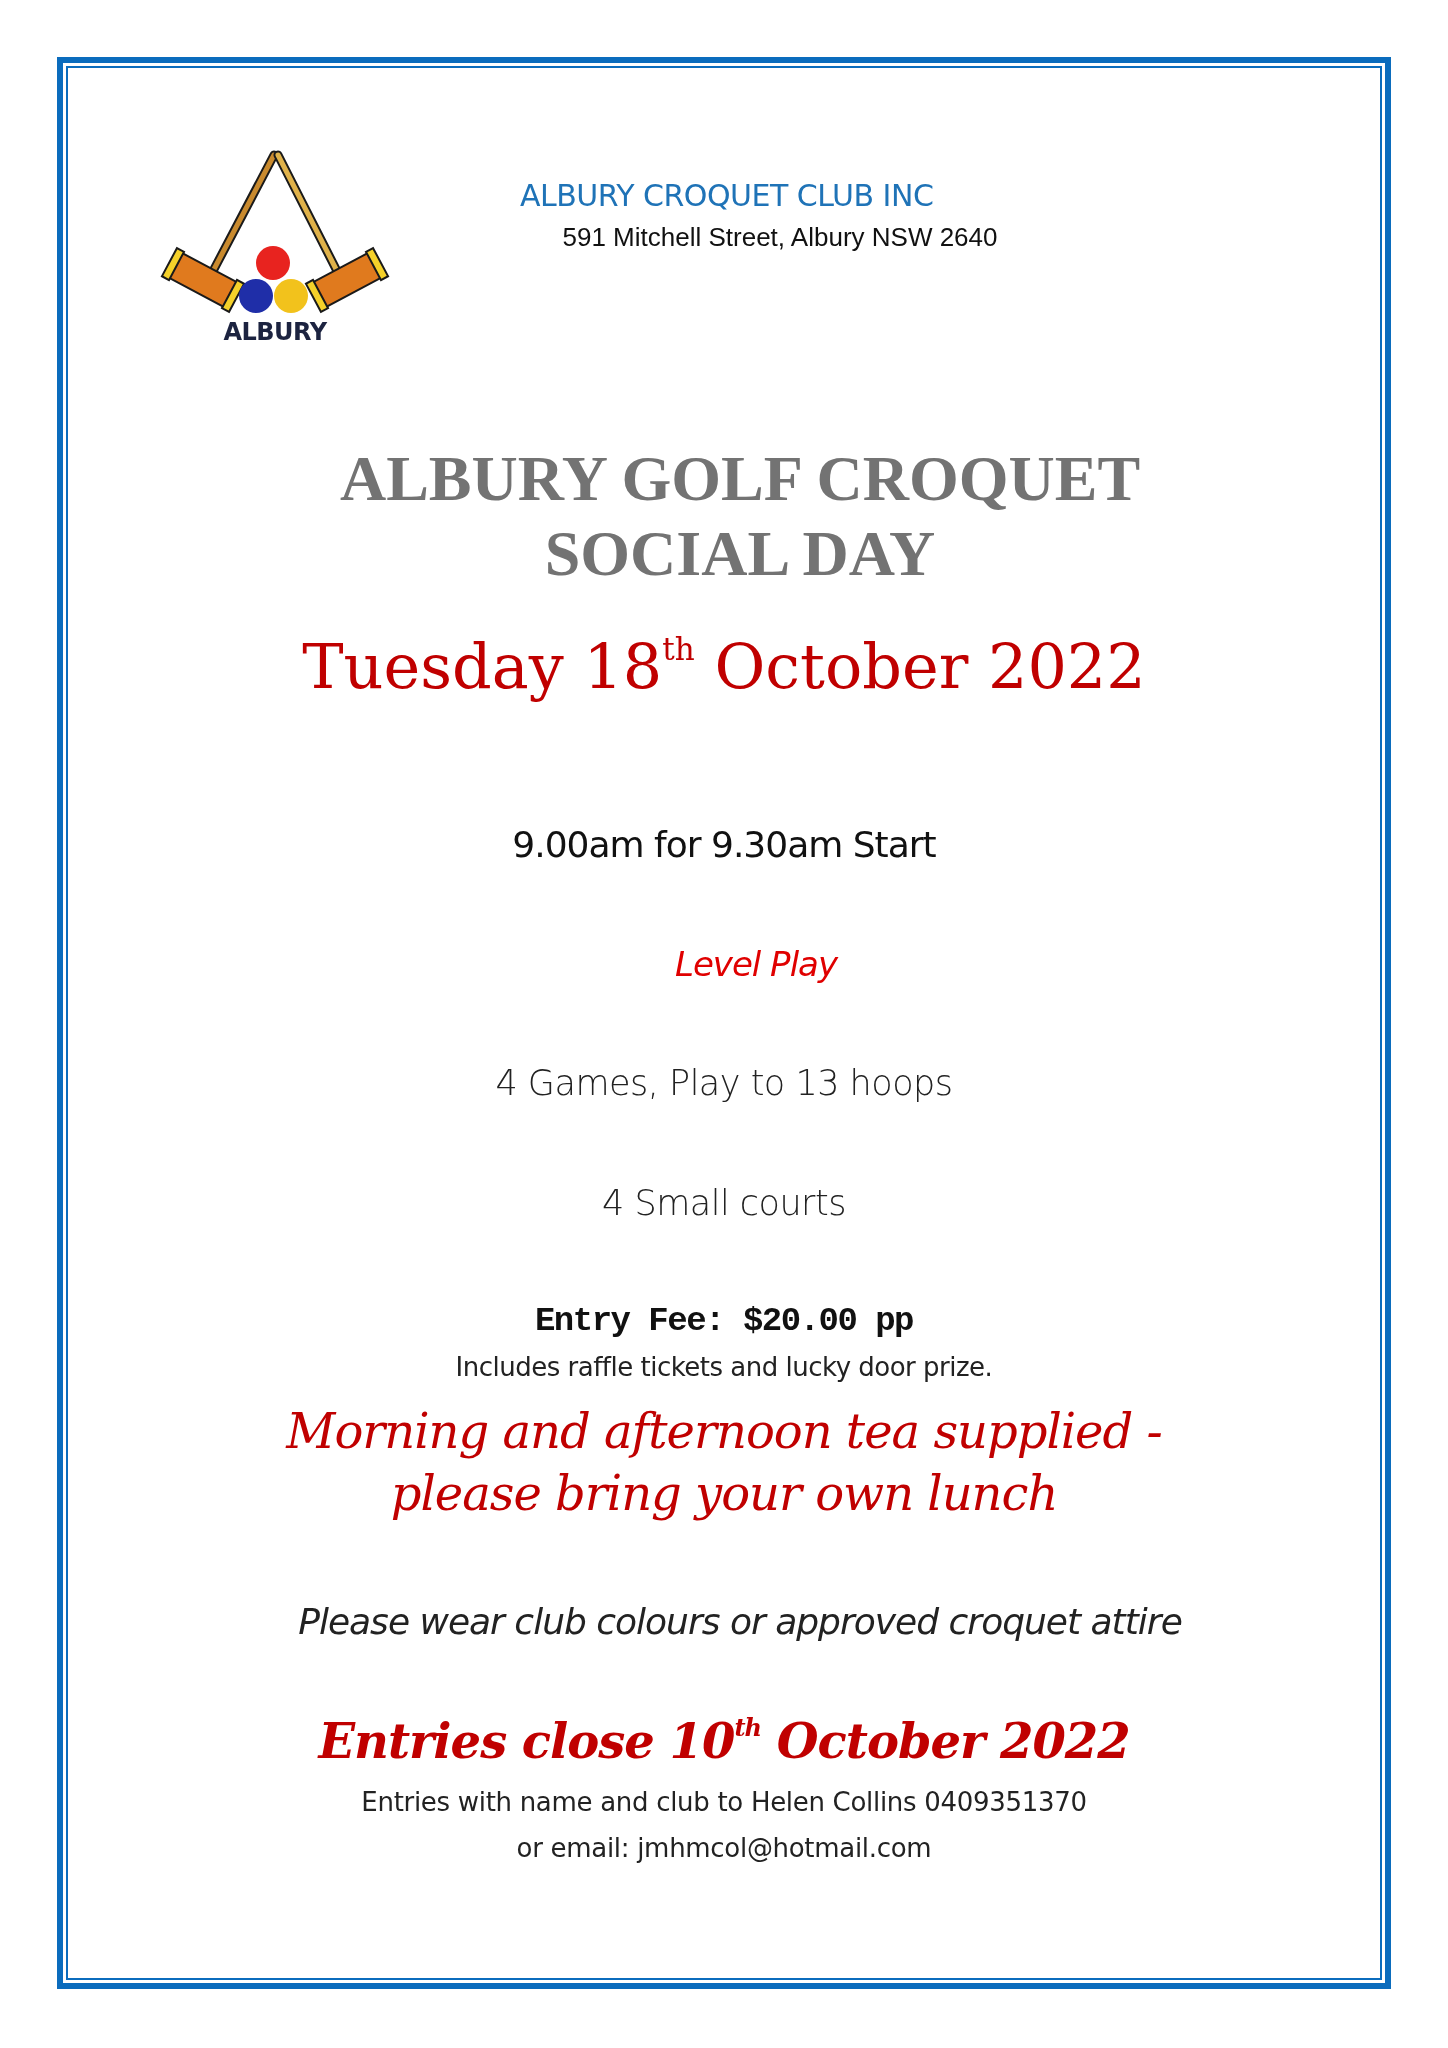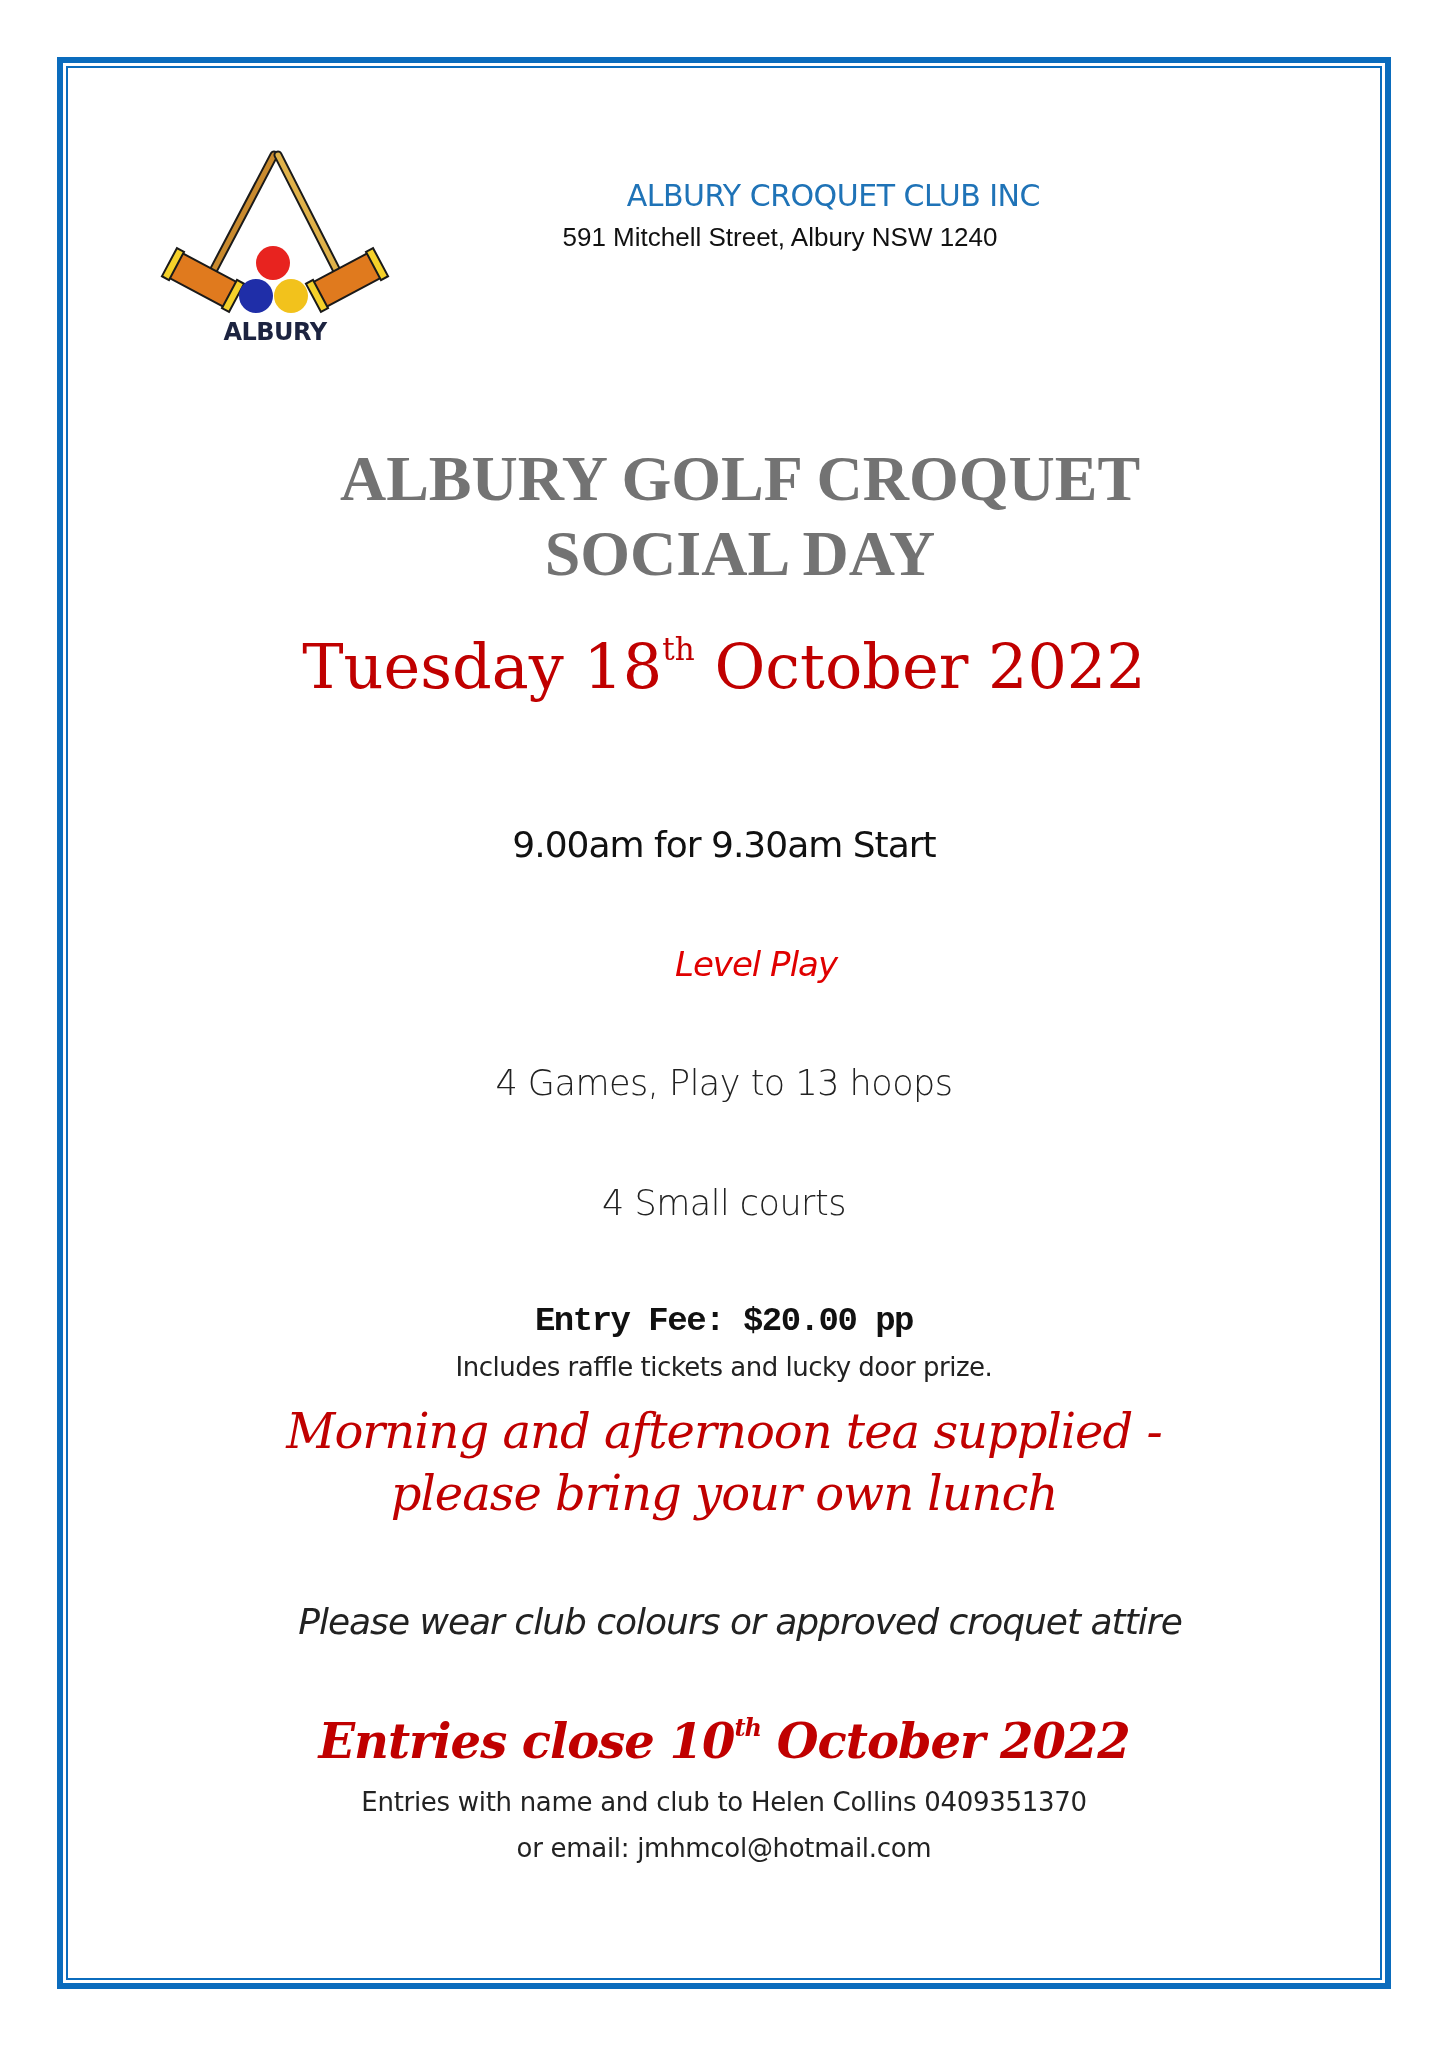--- a/index.html
+++ b/index.html
@@ -1,21 +1,21 @@
 <!DOCTYPE html>
 <html><head>
 <meta charset="utf-8">
 <style>
   html, body { margin:0; padding:0; background:#ffffff; }
   body { width:1448px; height:2048px; position:relative; overflow:hidden; }
   .frame-outer { position:absolute; left:57px; top:57px; width:1334px; height:1932px; border:6px solid #0b6cbd; box-sizing:border-box; }
   .frame-inner { position:absolute; left:66px; top:66px; width:1316px; height:1914px; border:2px solid #0b6cbd; box-sizing:border-box; }
   .abs { position:absolute; left:0; width:1448px; text-align:center; white-space:nowrap; }
   .logo { position:absolute; left:150px; top:140px; width:250px; height:220px; }
-  .club-name { position:absolute; left:520px; top:178px; width:520px; text-align:right; font-family:"DejaVu Sans", sans-serif; font-size:30px; color:#1f73b7; white-space:nowrap; letter-spacing:-0.5px; }
+  .club-name { position:absolute; left:520px; top:178px; width:520px; text-align:left; font-family:"DejaVu Sans", sans-serif; font-size:30px; color:#1f73b7; white-space:nowrap; letter-spacing:-0.5px; }
   .club-address { position:absolute; left:480px; top:222px; width:600px; text-align:center; font-family:"Liberation Sans", sans-serif; font-size:26px; color:#111; white-space:nowrap; }
   .title { font-family:"Liberation Serif", serif; font-weight:bold; font-size:64px; color:#737373; line-height:76px; left:16px; }
   .date { font-family:"DejaVu Serif", serif; font-size:62px; color:#c00000; }
   .date sup, .close sup { font-size:0.5em; vertical-align:0.9em; line-height:0; }
   .time { font-family:"DejaVu Sans", sans-serif; font-size:36px; color:#111; letter-spacing:-1px; }
   .level { font-family:"DejaVu Sans", sans-serif; font-style:italic; font-size:34px; color:#e00000; letter-spacing:-1px;margin-left:32px; }
   .light { font-family:"DejaVu Sans", sans-serif; font-weight:300; font-size:35px; color:#222; letter-spacing:-0.5px; }
   .fee { font-family:Liberation Mono, monospace; font-weight:bold; font-size:34px; color:#111; letter-spacing:-1.5px; }
   .includes { font-family:"DejaVu Sans", sans-serif; font-size:26px; color:#222; letter-spacing:-0.5px; }
   .tea { font-family:"DejaVu Serif", serif; font-style:italic; font-size:48px; color:#c00000; line-height:62px; letter-spacing:-1px; }
@@ -48,21 +48,21 @@
     <rect x="377" y="264" width="8" height="32" fill="#f5d12a" stroke="#1a1a1a" stroke-width="2"></rect>
   </g>
 
   <circle cx="273" cy="263" r="17" fill="#e8231f"></circle>
   <circle cx="256" cy="296" r="17" fill="#1f2ea8"></circle>
   <circle cx="291" cy="296" r="17" fill="#f2c21c"></circle>
 </svg>
 <div style="position:absolute;left:195px;top:318px;width:160px;text-align:center;font-family:'DejaVu Sans',sans-serif;font-weight:bold;font-size:24px;color:#1c2340;letter-spacing:-0.5px;">ALBURY</div>
 
 <div class="club-name">ALBURY CROQUET CLUB INC</div>
-<div class="club-address">591 Mitchell Street, Albury NSW 1240</div>
+<div class="club-address">591 Mitchell Street, Albury NSW 2640</div>
 
 <div class="abs title" style="top:441px;">ALBURY GOLF CROQUET</div>
 <div class="abs title" style="top:516px;">SOCIAL DAY</div>
 
 <div class="abs date" style="top:630px;"><span>Tuesday 18</span><sup>th</sup><span> October 2022</span></div>
 
 <div class="abs time" style="top:824px;">9.00am for 9.30am Start</div>
 <div class="abs level" style="top:944px;">Level Play</div>
 <div class="abs light" style="top:1063px;">4 Games, Play to 13 hoops</div>
 <div class="abs light" style="top:1183px;">4 Small courts</div>

